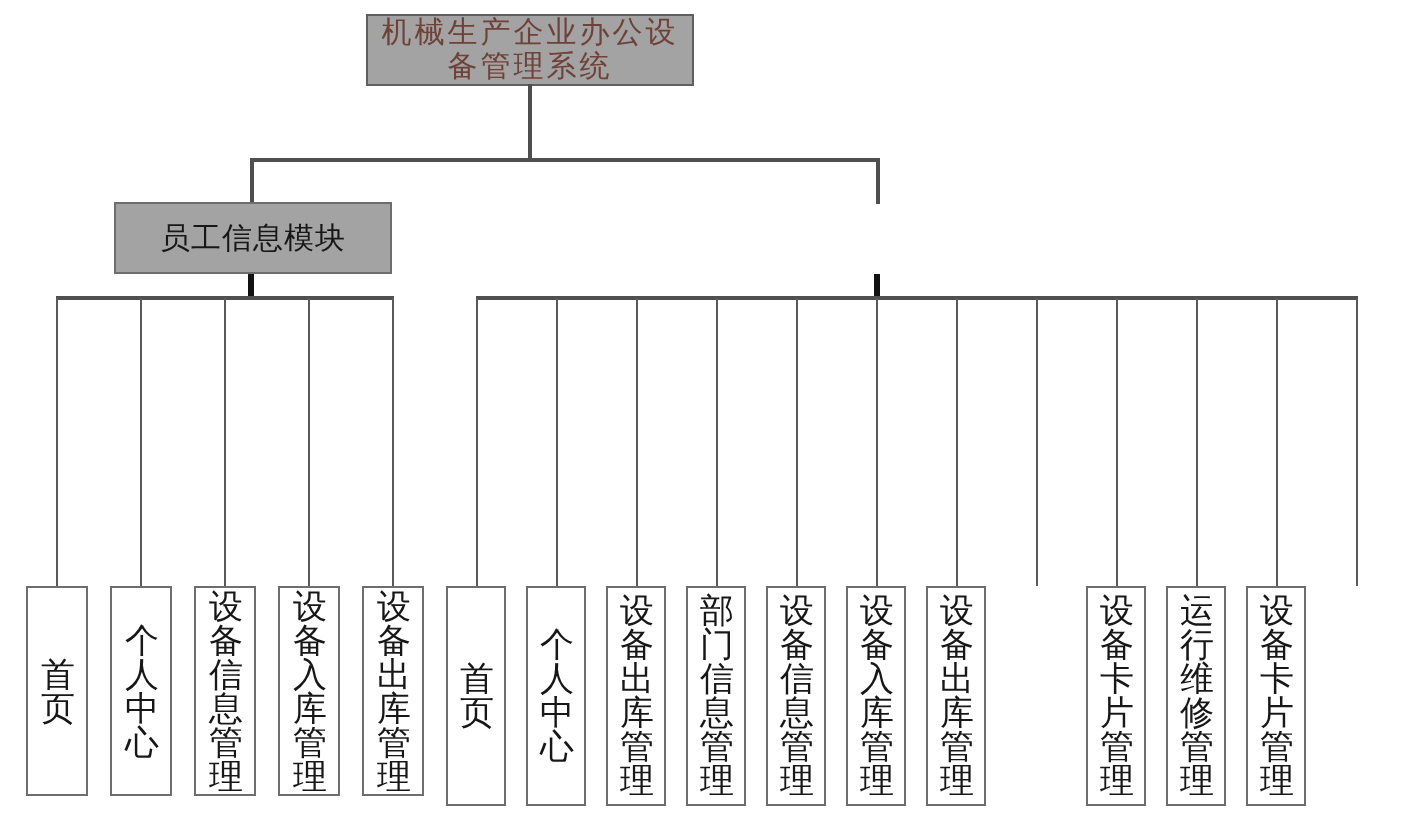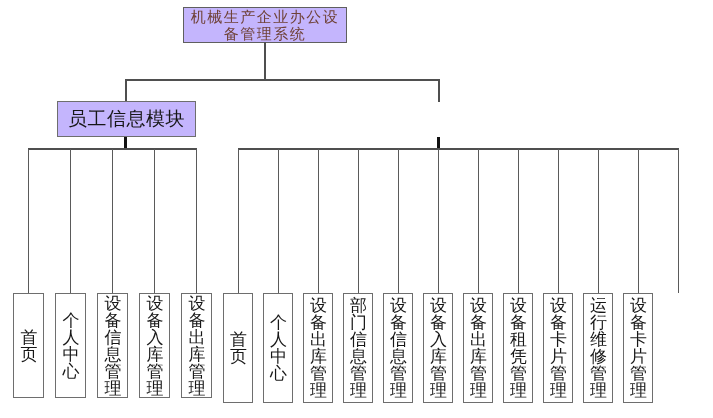--- a/index.html
+++ b/index.html
@@ -1,28 +1,28 @@
 <!DOCTYPE html>
 <html><head>
 <meta charset="utf-8">
 <style>
   html,body{margin:0;padding:0;background:#ffffff;}
   body{width:713px;height:418px;position:relative;overflow:hidden;
        font-family:"Liberation Sans","DejaVu Sans",sans-serif;}
   .stage{position:absolute;left:0;top:0;width:713px;height:418px;background:#fff;}
 
   
-  .nbox{position:absolute;background:#c4b5fd;border:1px solid #6e6e6e;
+  .nbox{position:absolute;background:#a3a3a3;border:1px solid #6e6e6e;
         box-sizing:border-box;display:flex;align-items:center;justify-content:center;
         color:#171717;}
   .root-box{left:183px;top:7px;width:164px;height:36px;
             font-size:15px;line-height:17px;letter-spacing:1.5px;
             text-align:center;color:#6f4238;border-color:#5f5f5f;}
   .root-box .wrap{width:162px;word-break:break-all;}
-  .mod-box{top:101px;height:36px;font-size:19px;letter-spacing:0.5px;}
+  .mod-box{top:101px;height:36px;font-size:15px;letter-spacing:0.5px;}
   .mod-left{left:57px;width:139px;}
   .mod-right{left:370px;width:138px;}
 
   .cbox{position:absolute;top:293px;background:#fff;border:1px solid #6e6e6e;
         box-sizing:border-box;display:flex;align-items:center;justify-content:center;}
   .cbox-l{width:31px;height:105px;}
   .cbox-r{width:30px;height:110px;}
   .vtext{display:block;width:16px;font-size:17px;line-height:17px;
          word-break:break-all;text-align:center;color:#171717;}
 
@@ -104,23 +104,20 @@
   </div>
   <div class="cbox cbox-r" style="left:383px">
     <span class="vtext">设备信息管理</span>
   </div>
   <div class="cbox cbox-r" style="left:423px">
     <span class="vtext">设备入库管理</span>
   </div>
   <div class="cbox cbox-r" style="left:463px">
     <span class="vtext">设备出库管理</span>
   </div>
-  <div class="cbox cbox-r" style="left:503px">
-    <span class="vtext">设备租凭管理</span>
-  </div>
   <div class="cbox cbox-r" style="left:543px">
     <span class="vtext">设备卡片管理</span>
   </div>
   <div class="cbox cbox-r" style="left:583px">
     <span class="vtext">运行维修管理</span>
   </div>
   <div class="cbox cbox-r" style="left:623px">
     <span class="vtext">设备卡片管理</span>
   </div>
 

